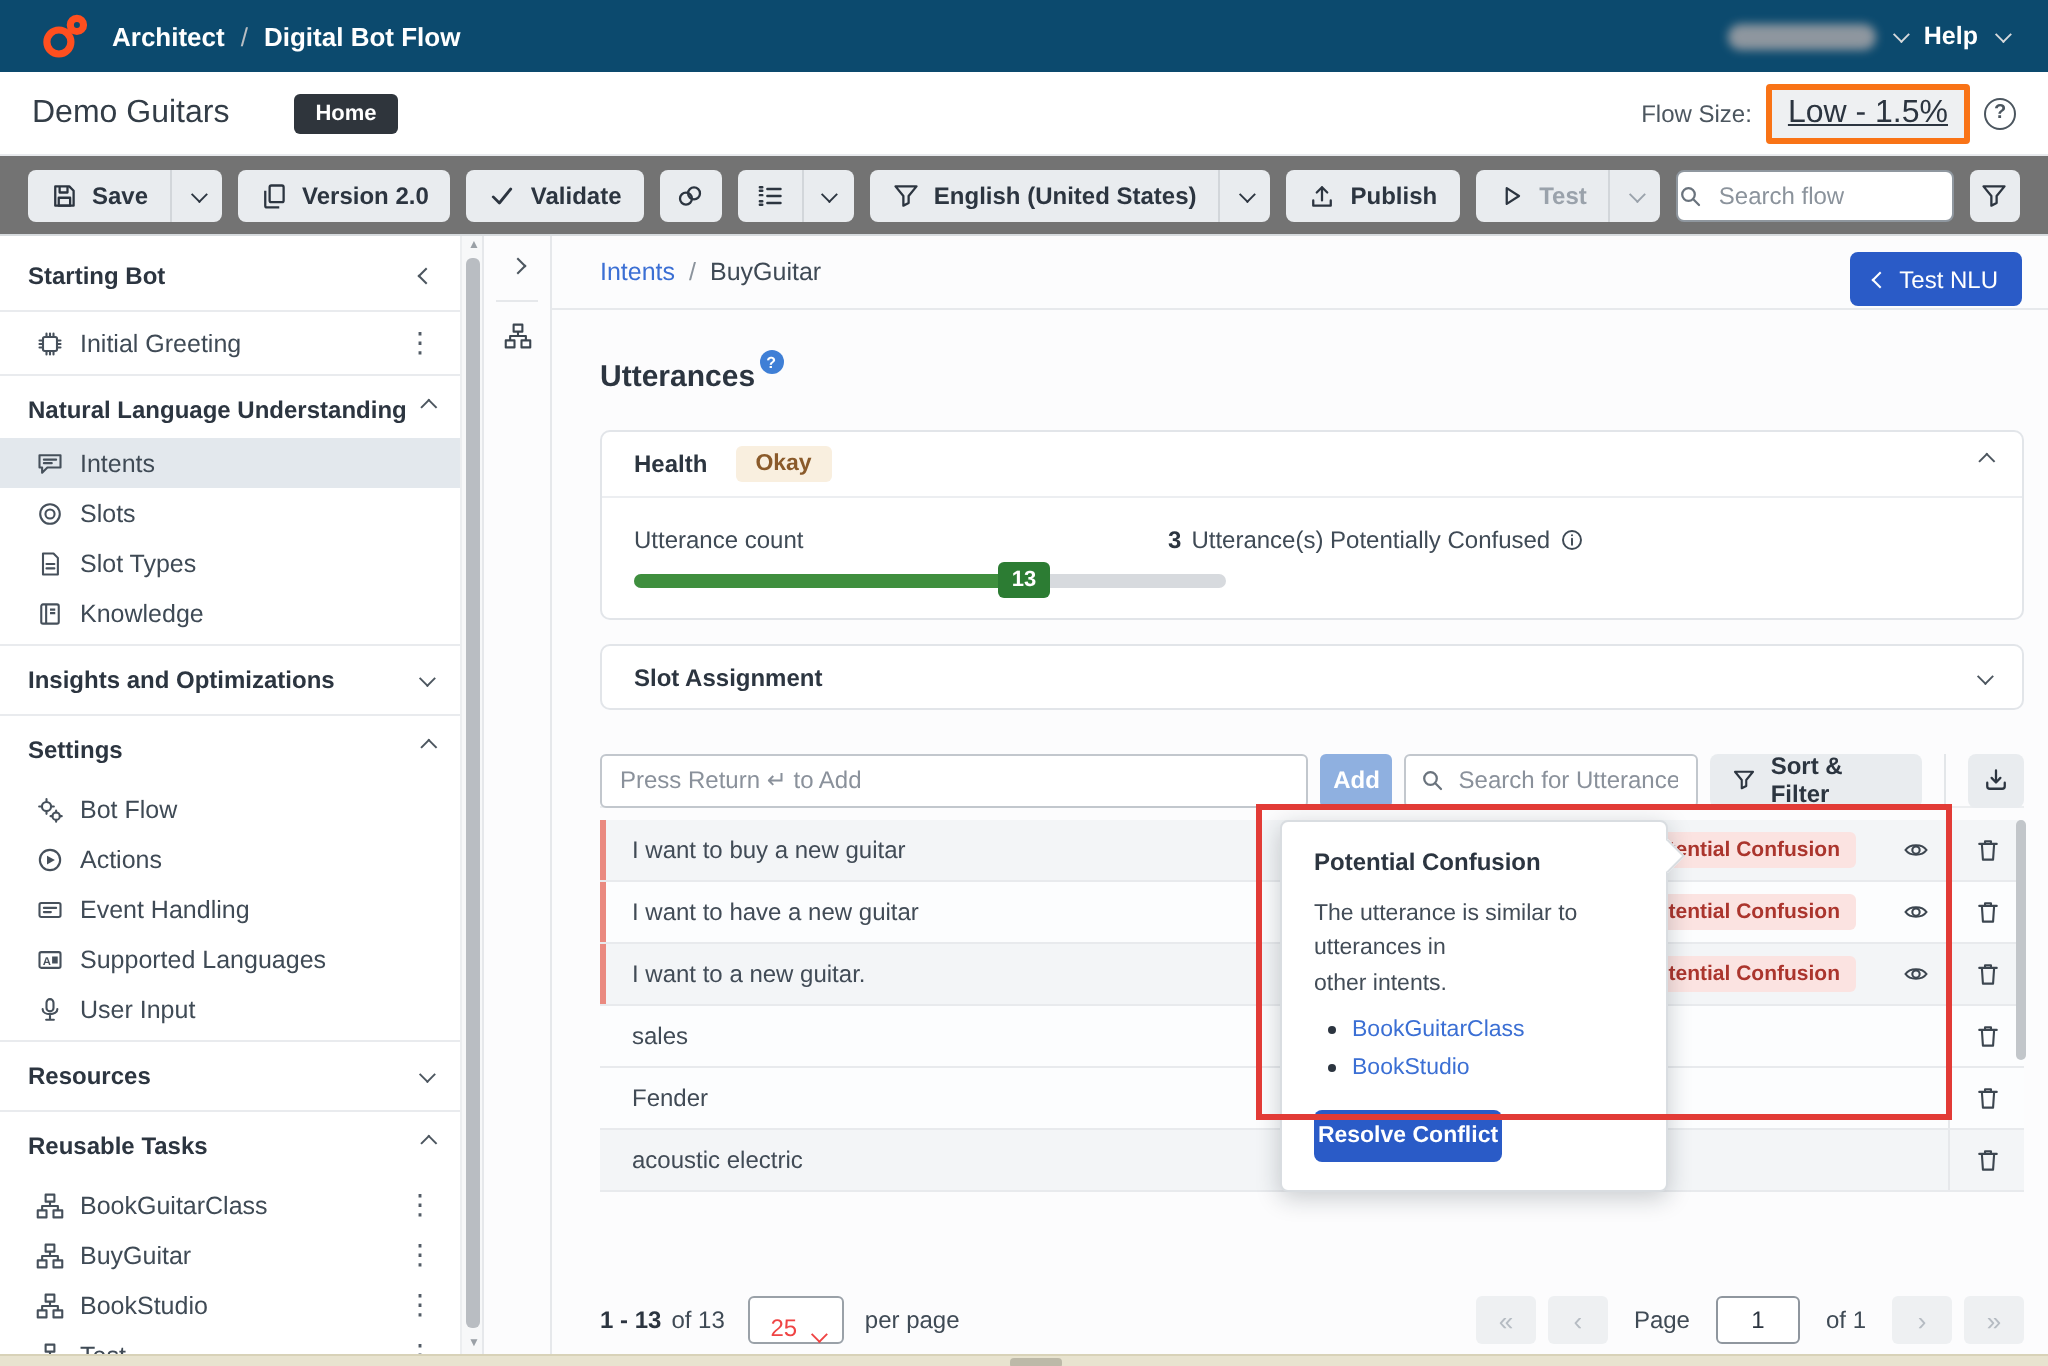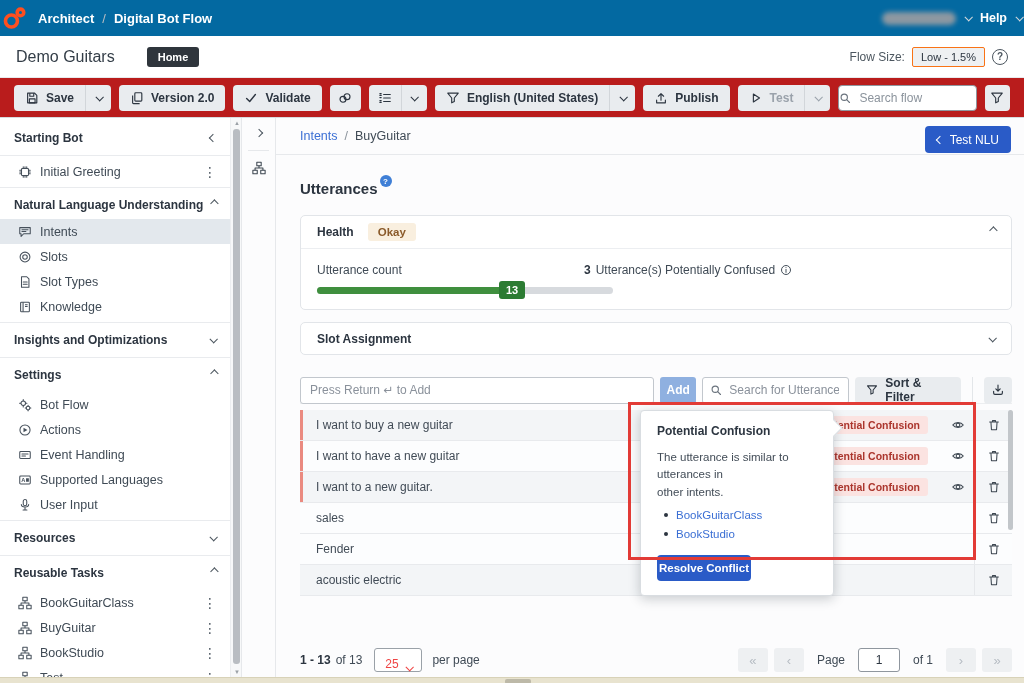--- a/index.html
+++ b/index.html
@@ -1,43 +1,43 @@
 <!DOCTYPE html>
 <html><head>
 <meta charset="utf-8">
 <style>
   html,body{margin:0;padding:0;background:#dfe1e4;}
   *{box-sizing:border-box;font-family:"Liberation Sans","DejaVu Sans",sans-serif;}
   .screen{position:relative;width:1024px;height:683px;background:#fbfcfd;overflow:hidden;}
 
   
-  .topbar{position:absolute;left:0;top:0;right:0;height:36px;background:#0369a1;display:flex;align-items:center;padding:0 2px;color:#fff;}
+  .topbar{position:absolute;left:0;top:0;right:0;height:36px;background:#0c4a6e;display:flex;align-items:center;padding:0 20px;color:#fff;}
   .logo{width:24px;height:24px;margin-right:12px;flex:none;}
   .tb-crumb{display:flex;align-items:center;gap:8px;font-size:13px;font-weight:700;}
   .tb-sep{color:#b9bdc2;font-weight:400;}
   .tb-right{margin-left:auto;display:flex;align-items:center;gap:9px;}
   .user-blur{width:74px;height:13px;background:#959ba2;border-radius:7px;filter:blur(2.5px);opacity:.95;}
   .help-lbl{font-size:12.5px;font-weight:700;}
   .chv{display:inline-block;width:6px;height:6px;border-right:1.5px solid currentColor;border-bottom:1.5px solid currentColor;flex:none;}
   .c-down{transform:rotate(45deg) translateY(-1px);}
   .c-up{transform:rotate(-135deg) translateY(2px);}
   .c-left{transform:rotate(135deg);}
   .c-right{transform:rotate(-45deg);}
 
   
   .flowbar{position:absolute;left:0;top:36px;right:0;height:42px;background:#fff;border-bottom:1px solid #e8eaed;display:flex;align-items:center;padding:0 16px;}
   .flow-name{font-size:16px;color:#333d47;}
   .home-badge{margin-left:32px;background:#2f353c;color:#fff;font-size:11px;font-weight:700;border-radius:3px;padding:4px 11px;}
   .flowsize{margin-left:auto;display:flex;align-items:center;gap:7px;}
   .fs-label{font-size:12px;color:#4c565f;}
-  .fs-value{min-width:72px;background:#eef0f2;border:1px solid #f97316;border-radius:2px;padding:3px 8px;font-size:11px;color:#2c3540;}
+  .fs-value{min-width:72px;background:#eef0f2;border:3px solid #f97316;border-radius:2px;padding:3px 8px;font-size:16px;color:#2c3540;text-decoration:underline;}
   .qmark{width:16px;height:16px;border:1.4px solid #4c565f;border-radius:50%;color:#4c565f;font-size:10px;font-weight:700;display:flex;align-items:center;justify-content:center;}
 
   
-  .toolbar{position:absolute;left:0;top:78px;right:0;height:40px;background:#b91c1c;border-bottom:1px solid #d7dbde;display:flex;align-items:center;padding:0 14px;gap:8px;}
+  .toolbar{position:absolute;left:0;top:78px;right:0;height:40px;background:#737373;border-bottom:1px solid #d7dbde;display:flex;align-items:center;padding:0 14px;gap:8px;}
   .tbtn{height:26px;background:#e9ecef;border-radius:4px;display:flex;align-items:center;gap:7px;padding:0 11px;font-size:12px;font-weight:700;color:#2c3540;white-space:nowrap;}
   .tbtn .ic{color:#2c3540;}
   .tgroup{display:flex;align-items:center;background:#e9ecef;border-radius:4px;height:26px;}
   .tgroup .tbtn{background:transparent;border-radius:4px 0 0 4px;}
   .seg-chv{width:26px;height:26px;display:flex;align-items:center;justify-content:center;border-left:1px solid #d2d6da;color:#2c3540;}
   .tbtn.icon-only{width:32px;padding:0;justify-content:center;}
   .tbtn.disabled,.tgroup.disabled .tbtn,.tgroup.disabled .seg-chv{color:#9aa2ab;}
   .tb-search{margin-left:auto;width:142px;height:26px;background:#fff;border:1px solid #8f979f;border-radius:4px;display:flex;align-items:center;gap:6px;padding:0 0;color:#6a737d;}
   .tb-search input{border:none;outline:none;width:100%;font-size:12px;color:#2c3540;background:transparent;}
   .tb-search input::placeholder{color:#8b939c;}

